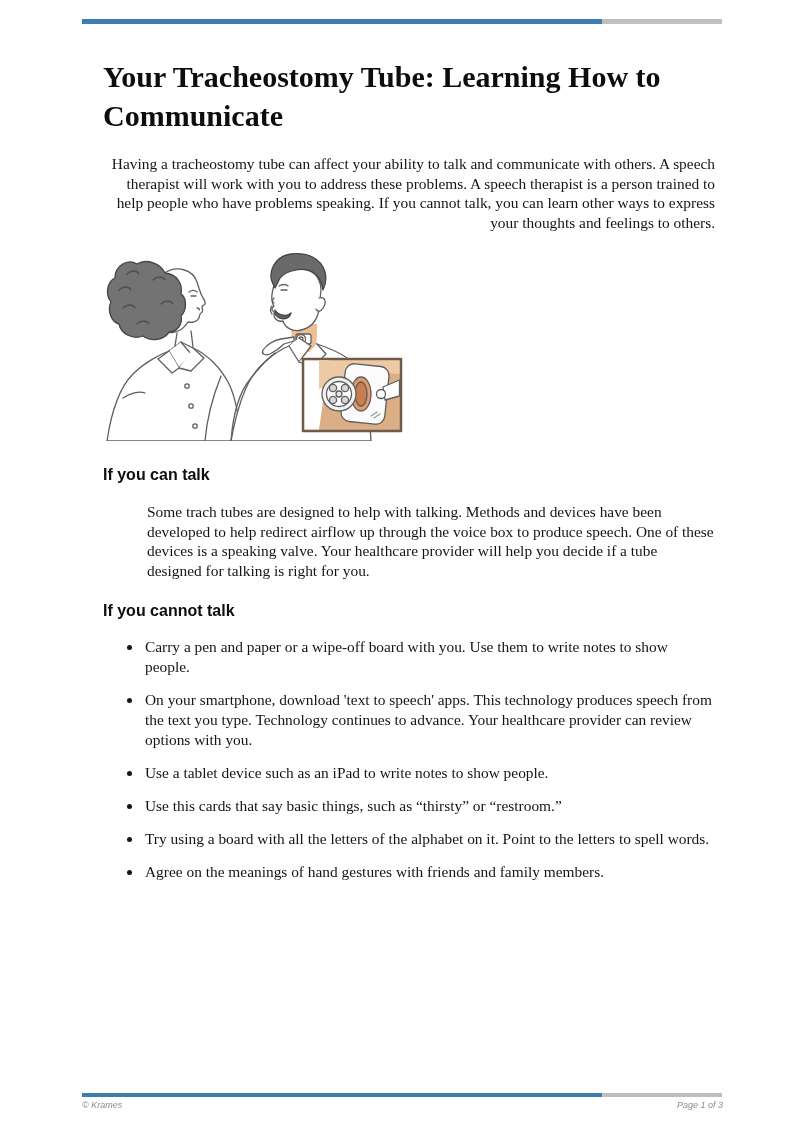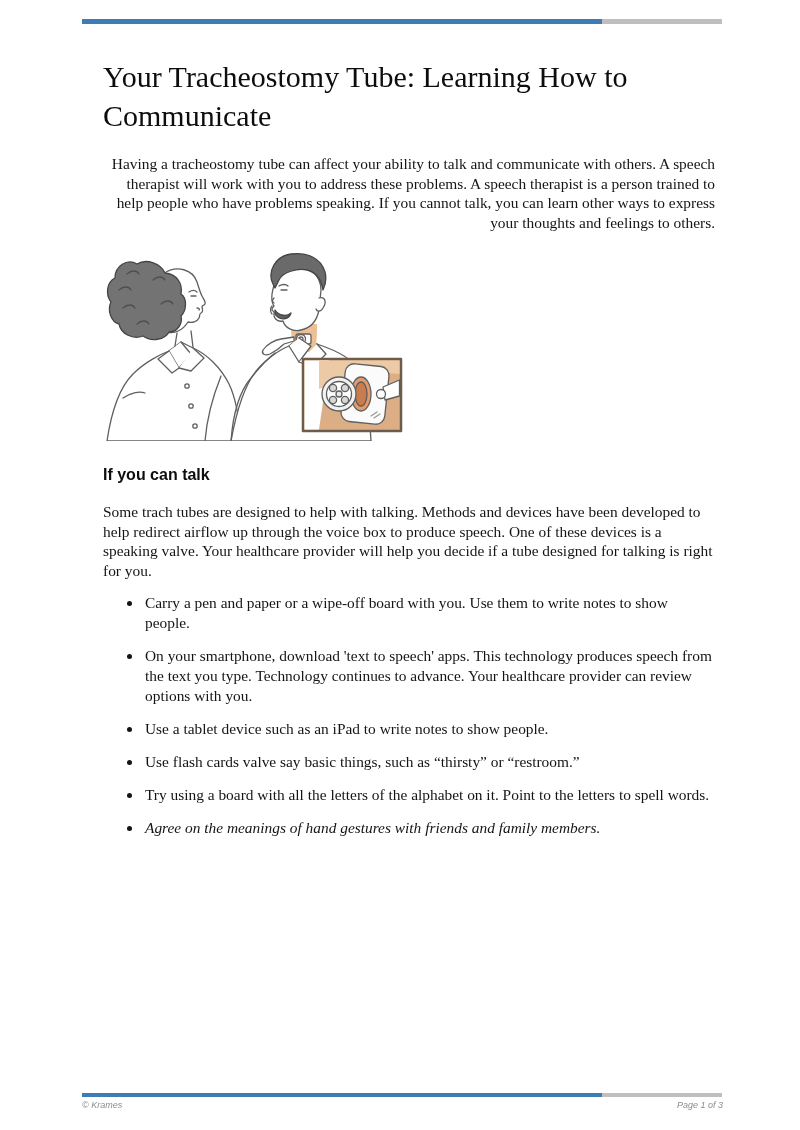--- a/index.html
+++ b/index.html
@@ -14,40 +14,40 @@
   .rule { position:absolute; display:flex; }
   .rule .seg-blue { background:var(--accent-blue,#3e7cb4); width:520px; height:100%; }
   .rule .seg-gray { background:var(--bar-gray,#bfbfbf); width:120px; height:100%; }
   .rule-top { left:82px; top:19px; width:640px; height:5px; }
   .rule-bottom { left:82px; top:1093px; width:641px; height:4px; }
 
   .content { position:absolute; left:103px; top:24px; width:612px; }
 
   h1 {
     font-family:"Liberation Serif", serif;
-    font-weight:normal; font-size:30px; line-height:39px;
+    font-weight:bold; font-size:30px; line-height:39px;
     margin:33px 0 0 0; color:#0d0d0d;
   }
   p { font-size:15.4px; line-height:19.5px; margin:0; }
   .intro { margin-top:19px;text-align:right; }
 
   figure { margin:14px 0 0 0; }
 
   h2 {
     font-family:"Liberation Sans", sans-serif;
     font-weight:bold; font-size:16px; line-height:26px;
     margin:18px 0 0 0; color:#0d0d0d;
   }
   h2.first { margin-top:17px; }
   p.after-h2 { margin-top:19px; }
-  p.follow { margin-top:14px; }
+  p.follow { margin-top:14px;margin-left:44px; }
 
   ul { margin:13px 0 0 0; padding:0 0 0 40px; list-style:disc outside; }
   li { font-size:15.4px; line-height:20px; margin-bottom:13px; padding-left:2px; }
-  li:last-child { margin-bottom:0;font-style:italic; }
+  li:last-child { margin-bottom:0; }
 
   .footer-meta {
     position:absolute; left:82px; top:1100px; width:641px;
     display:flex; justify-content:space-between; align-items:baseline;
     font-family:"Liberation Sans", sans-serif;
     font-style:italic; font-size:9px; color:#8c8c8c;gap:25px;
   }
 </style>
 </head>
 <body>
@@ -125,26 +125,27 @@
           <circle cx="278" cy="148" r="4.5" fill="#ffffff"></circle>
           <path d="M268,170 L274,166 M271,172 L277,168" stroke="#9a9a9a"></path>
         </g>
       </g>
     </svg>
   </figure>
 
   <h2 class="first">If you can talk</h2>
   <p class="follow">Some trach tubes are designed to help with talking. Methods and devices have been developed to help redirect airflow up through the voice box to produce speech. One of these devices is a speaking valve. Your healthcare provider will help you decide if a tube designed for talking is right for you.</p>
 
+  <h2>If you cannot talk</h2>
 
   <ul>
     <li>Carry a pen and paper or a wipe-off board with you. Use them to write notes to show people.</li>
     <li>On your smartphone, download 'text to speech' apps. This technology produces speech from the text you type. Technology continues to advance. Your healthcare provider can review options with you.</li>
     <li>Use a tablet device such as an iPad to write notes to show people.</li>
-    <li>Use flash cards valve say basic things, such as “thirsty” or “restroom.”</li>
+    <li>Use this cards that say basic things, such as “thirsty” or “restroom.”</li>
     <li>Try using a board with all the letters of the alphabet on it. Point to the letters to spell words.</li>
     <li>Agree on the meanings of hand gestures with friends and family members.</li>
   </ul>
 
 </div>
 
 <div class="rule rule-bottom">
   <div class="seg-blue"></div>
   <div class="seg-gray"></div>
 </div>

